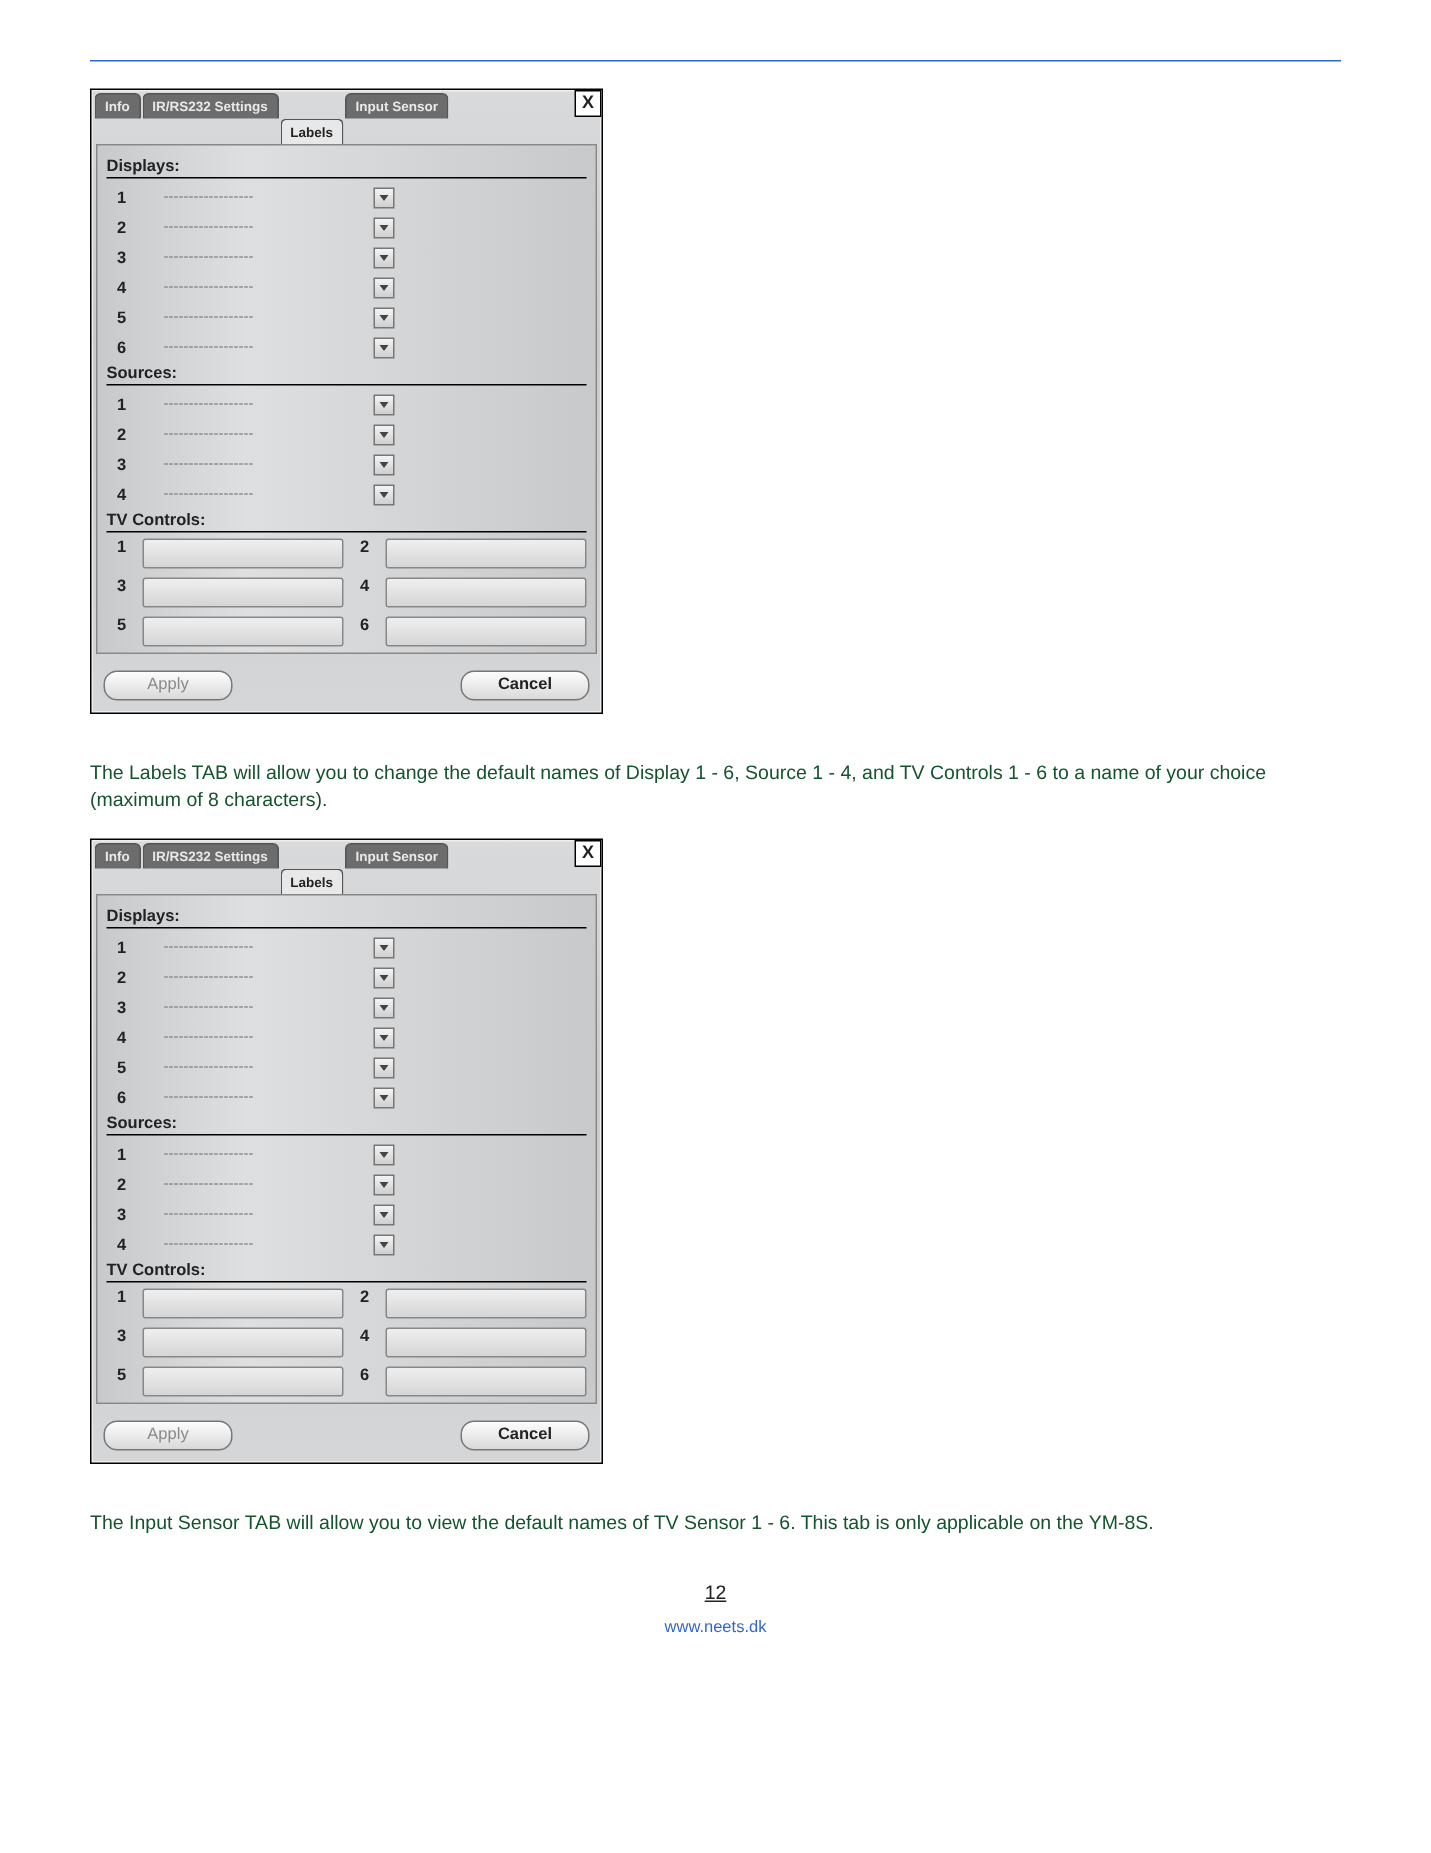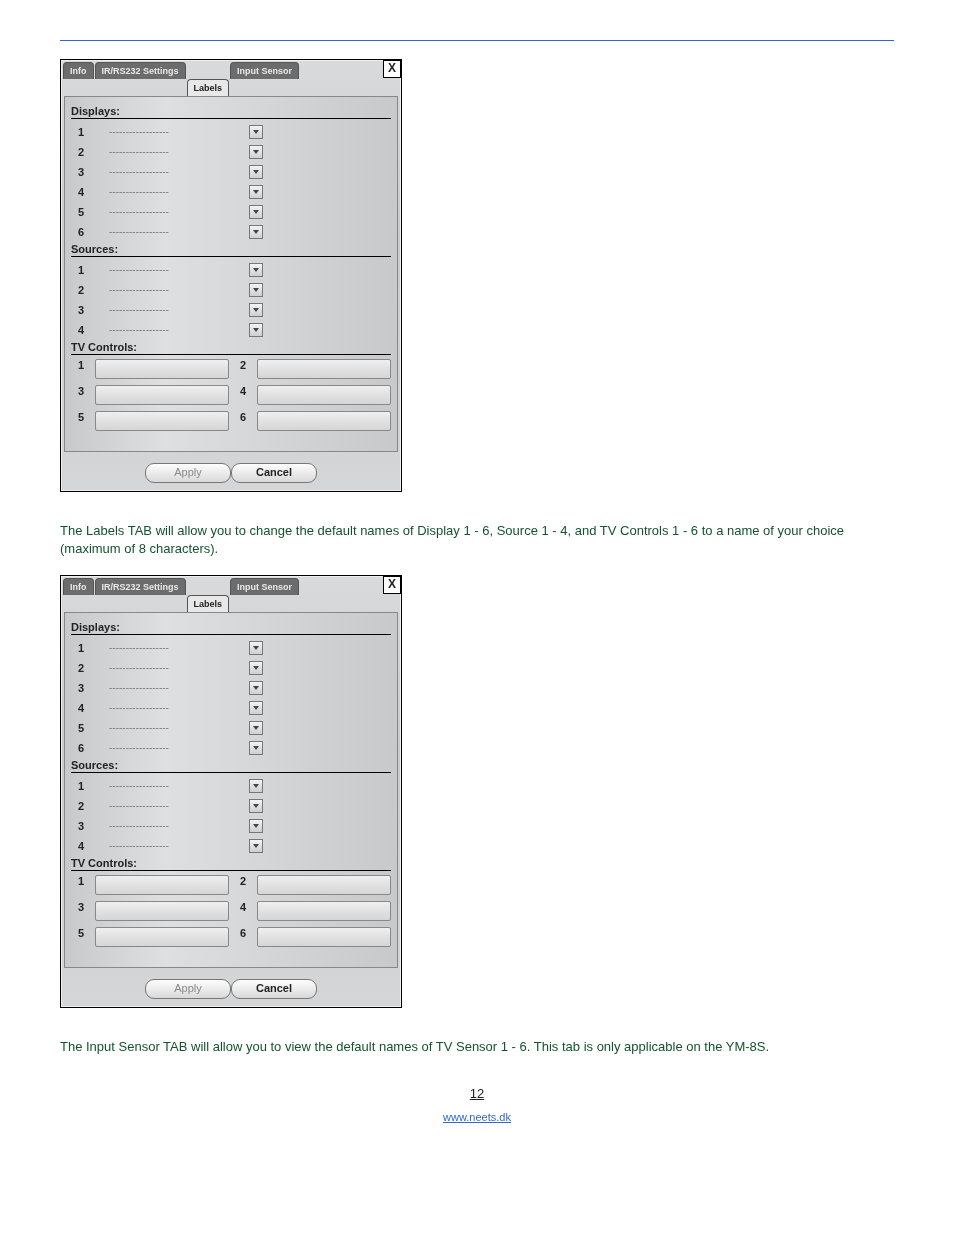--- a/index.html
+++ b/index.html
@@ -53,21 +53,21 @@
     border-top-right-radius: 4px;
     cursor: pointer;
   }
   .tab-dark { background: #6c6c6c; color: #e8e8e8; }
   .tab-light { background: #e8e8e8; color: #222; margin-top: 17px; }
 
   .panel-inner {
     margin: 0 3px 3px 3px;
     background: linear-gradient(90deg,#c8c9cb,#dedfe1 30%,#c8c9cb);
     border: 1px solid #888;
-    padding: 6px 6px 20px 6px;
+    padding: 6px 6px 4px 6px;
   }
   .sec-head {
     font-weight: bold;
     font-size: 11px;
     margin: 2px 0 4px 0;
     border-bottom: 1px solid #000;
     padding-bottom: 1px;
   }
   .row {
     display: flex;
@@ -113,21 +113,21 @@
   .tv-grid .num { font-weight: bold; font-size: 11px; text-align: center; }
   .tv-cell {
     height: 18px;
     border: 1px solid #888;
     background: linear-gradient(#efefef,#d5d5d5);
     border-radius: 2px;
   }
 
   .btn-row {
     display: flex;
-    justify-content: center;
+    justify-content: space-between;
     padding: 8px 8px;
   }
   .pill-btn {
     min-width: 68px;
     height: 18px;
     line-height: 16px;
     text-align: center;
     border: 1px solid #777;
     border-radius: 9px;
     background: linear-gradient(#fdfdfd,#d9d9d9);
@@ -148,21 +148,20 @@
   .page-num {
     text-align: center;
     font-size: 13px;
     margin: 30px 0 10px 0;
     text-decoration: underline;
   }
   .footer-link {
     text-align: center;
     font-size: 11px;
     color: #3366cc;
-    text-decoration: underline;
     margin-bottom: 30px;
   }
 </style>
 </head>
 <body>
 
 <div class="top-rule"></div>
 
 <div class="dialog">
   <div class="close-box">X</div>

